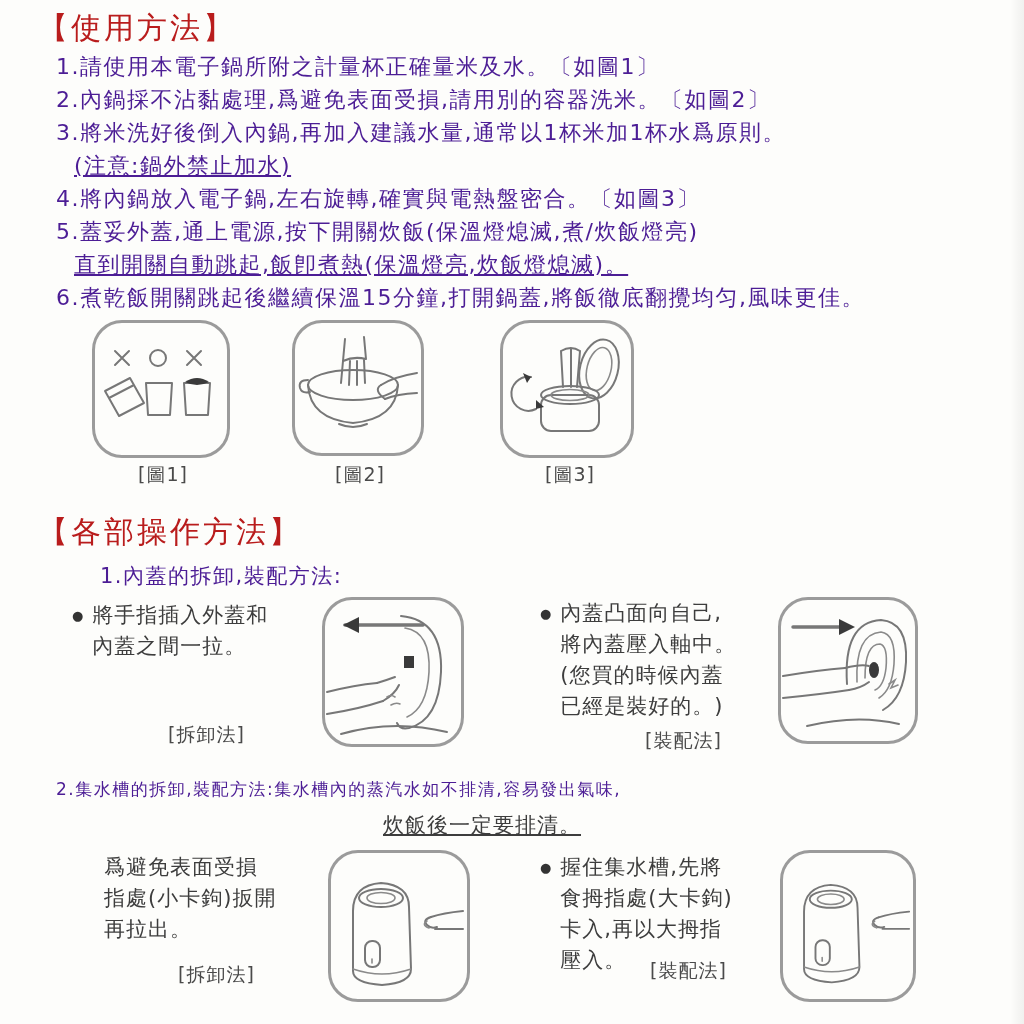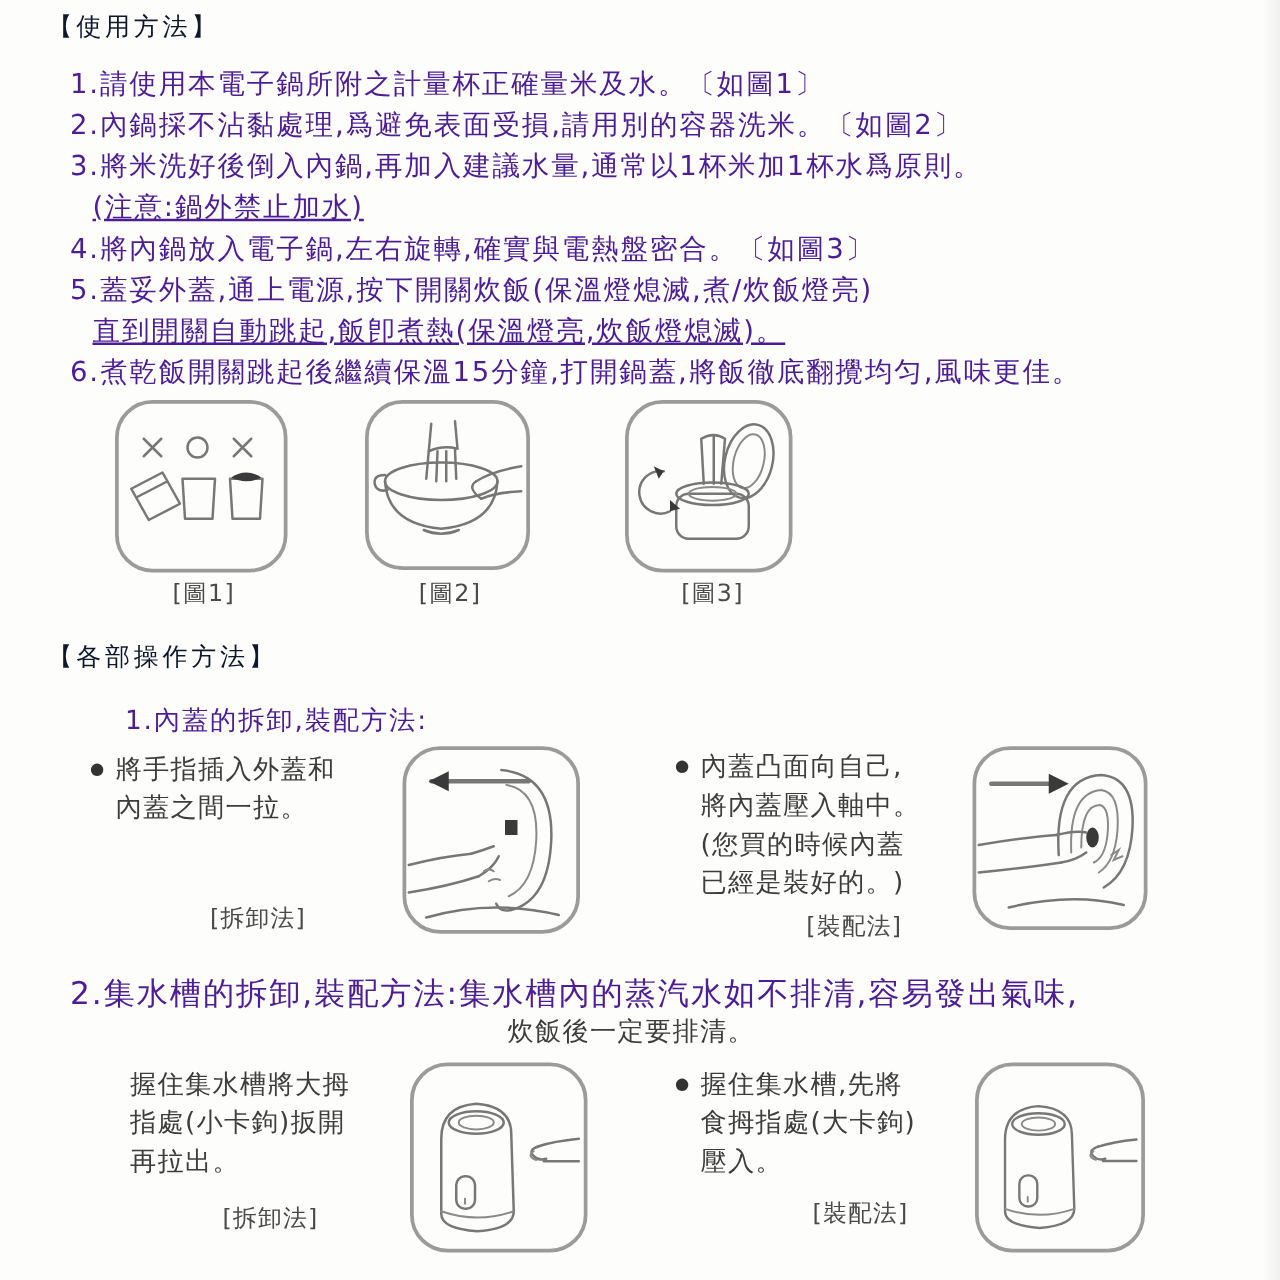--- a/index.html
+++ b/index.html
@@ -11,21 +11,21 @@
     overflow:hidden;
   }
   #page{position:relative;width:1024px;height:1024px;background:#fdfdfb;}
   #page::after{ 
     content:"";position:absolute;top:0;right:0;width:14px;height:100%;
     background:linear-gradient(to right,rgba(0,0,0,0),rgba(0,0,0,0.05));
     pointer-events:none;
   }
   .sec-title{
     position:absolute;left:38px;
-    font-size:20px;letter-spacing:3px;color:#0f172a;font-weight:500;
+    font-size:30px;letter-spacing:3px;color:#b91c1c;font-weight:500;
     white-space:nowrap;
   }
   .line{
     position:absolute;left:56px;white-space:nowrap;
     font-size:22px;letter-spacing:1.5px;color:#4c1d95;
   }
   .indent{left:74px;text-decoration:underline;}
   .figbox{
     position:absolute;border:3.5px solid #9b9b9b;border-radius:30px;
     background:#fdfdfb;box-sizing:border-box;
@@ -152,26 +152,26 @@
       <path class="stk-thin" d="M76,82 Q74,34 100,32 Q115,34 113,64 Q111,90 98,98"></path>
       <path class="stk-thin" d="M84,78 Q84,44 99,44 Q107,46 105,68 Q103,86 94,90"></path>
       <ellipse class="dark" cx="93" cy="70" rx="5" ry="8"></ellipse>
       <path class="stk" d="M2,76 Q38,70 64,68 M2,98 Q42,94 68,90"></path>
       <path class="stk" d="M64,68 Q80,64 88,66 M68,90 Q80,88 88,82"></path>
       <path class="stk-thin" d="M108,84 l6,-4 l-4,8 l7,-3"></path>
       <path class="stk" d="M26,126 Q76,114 118,124"></path>
     </svg>
   </div>
 
-  <div class="line" style="top:778px;font-size:25px;">2.集水槽的拆卸,裝配方法:集水槽內的蒸汽水如不排清,容易發出氣味,</div>
-  <div class="btxt" style="left:406px;top:811px;">炊飯後一定要排清。</div>
+  <div class="line" style="top:778px;font-size:17px;">2.集水槽的拆卸,裝配方法:集水槽內的蒸汽水如不排清,容易發出氣味,</div>
+  <div class="btxt" style="left:383px;top:811px;text-decoration:underline;">炊飯後一定要排清。</div>
 
   <div class="btxt" style="left:104px;top:852px;">
     <div class="blines" style="line-height:34px;">
-      <div>握住集水槽將大拇</div>
+      <div>爲避免表面受損</div>
       <div>指處(小卡鉤)扳開</div>
       <div>再拉出。</div>
     </div>
   </div>
   <div class="figlabel" style="left:178px;top:962px;">[拆卸法]</div>
   <div class="figbox" style="left:328px;top:850px;width:142px;height:152px;">
     <svg width="135" height="145" viewBox="0 0 135 145">
       <path class="stk" d="M22,58 Q22,32 50,30 Q78,32 78,54 L80,116 Q80,130 51,132 Q22,130 22,118 Z"></path>
       <ellipse class="stk" cx="50" cy="45" rx="22" ry="9"></ellipse>
       <ellipse class="stk-thin" cx="50" cy="45" rx="14" ry="5.5"></ellipse>
@@ -183,20 +183,21 @@
       <path class="stk-thin" d="M96,68 q-6,4 2,7"></path>
     </svg>
   </div>
 
   <div class="btxt" style="left:540px;top:852px;">
     <div class="bl">
       <span class="bullet">●</span>
       <div class="blines">
         <div>握住集水槽,先將</div>
         <div>食拇指處(大卡鉤)</div>
+        <div>卡入,再以大拇指</div>
         <div>壓入。</div>
       </div>
     </div>
   </div>
   <div class="figlabel" style="left:650px;top:958px;">[裝配法]</div>
   <div class="figbox" style="left:780px;top:850px;width:136px;height:152px;">
     <svg width="129" height="145" viewBox="0 0 135 145">
       <path class="stk" d="M22,58 Q22,32 50,30 Q78,32 78,54 L80,116 Q80,130 51,132 Q22,130 22,118 Z"></path>
       <ellipse class="stk" cx="50" cy="45" rx="22" ry="9"></ellipse>
       <ellipse class="stk-thin" cx="50" cy="45" rx="14" ry="5.5"></ellipse>

